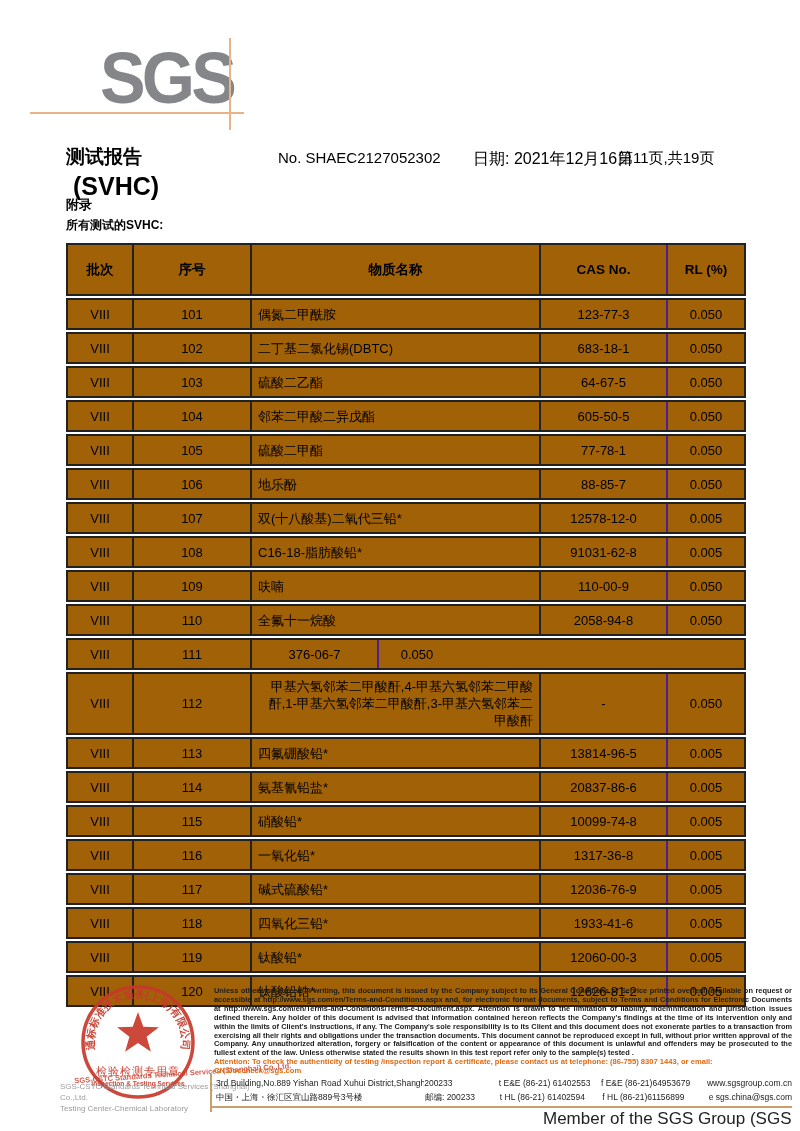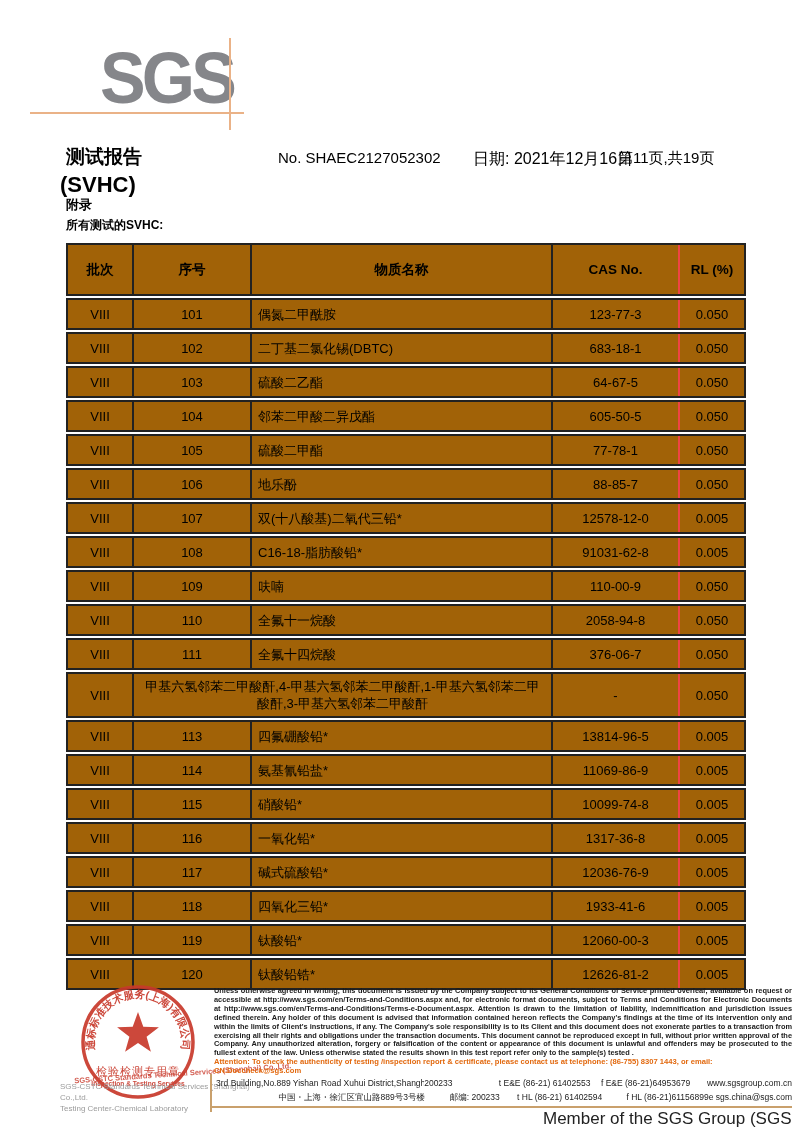--- a/index.html
+++ b/index.html
@@ -11,56 +11,56 @@
   
   .logo-text {
     position:absolute; left:100px; top:42px; font-size:72px; font-weight:bold;
     color:#85868a; letter-spacing:-4px; line-height:1;
     transform:scale(.95,1); transform-origin:left top;
   }
   .logo-hline { position:absolute; left:30px; top:112px; width:214px; height:2px; background:#eab287; }
   .logo-vline { position:absolute; left:229px; top:38px; width:2px; height:92px; background:#eab287; }
   
   .title1 { position:absolute; left:66px; top:144px; font-size:19px; font-weight:bold; }
-  .title2 { position:absolute; left:60px; top:172px; font-size:22px; font-weight:bold; }
+  .title2 { position:absolute; left:73px; top:172px; font-size:25px; font-weight:bold; }
   .report-no { position:absolute; left:278px; top:149px; font-size:15px; }
   .date      { position:absolute; left:473px; top:149px; font-size:16px; }
   .pageinfo  { position:absolute; left:618px; top:149px; font-size:15px; }
   .appendix  { position:absolute; left:66px; top:196px; font-size:13px; font-weight:bold; }
   .list-title{ position:absolute; left:66px; top:217px; font-size:12px; font-weight:bold; }
   
   .svhc-table { position:absolute; left:66px; top:243px; width:680px; }
   .trow {
     display:flex; border:2px solid #222; margin-bottom:2px;
     align-items:stretch; background:#a16207; box-sizing:border-box;
   }
   .cell {
     display:flex; align-items:center; justify-content:center;
     font-size:13px; min-height:28px; box-sizing:border-box; text-align:center;
   }
   .c1 { width:64px; }
   .c2 { width:118px; border-left:2px solid #222; }
-  .c3 { flex:1; border-left:2px solid #222; justify-content:flex-start; text-align:center; padding:4px 6px; line-height:17px; }
+  .c3 { flex:1; border-left:2px solid #222; justify-content:flex-start; text-align:right; padding:4px 6px; line-height:17px; }
   .c4 { width:127px; border-left:2px solid #222; }
-  .c5 { width:66px; border-left:2px solid #ef4444; }
+  .c5 { width:78px; border-left:2px solid #4c1d95; }
   .trow.thead .cell { min-height:19px; font-weight:bold; font-size:13.5px; }
   .trow.thead .c3 { justify-content:center; text-align:right; padding:16px 6px; }
   
   .legal {
     position:absolute; left:214px; top:987px; width:578px;
     font-size:7.4px; line-height:8.9px; font-weight:bold; color:#1c1c1c;
     text-align:justify;
   }
   .attention {
     position:absolute; left:214px; top:1057px; width:578px;
     font-size:7.6px; line-height:9px; font-weight:bold; color:#e2690f;
   }
   .addr-line { position:absolute; left:216px; width:576px; font-size:8.5px; color:#1c1c1c; display:flex; white-space:nowrap; }
   .addr-1 { top:1078px; }
-  .addr-2 { top:1092px;text-align:right; }
+  .addr-2 { top:1092px; }
   .seg-addr { width:212px; overflow:hidden; }
   .seg-post { width:76px; }
   .seg-tel  { width:104px; }
   .seg-fax  { width:108px; }
   .seg-net  { flex:1; }
   .tan-vline { position:absolute; left:210px; top:1074px; width:2px;  height:38px; background:#c9a06c; }
   .tan-hline { position:absolute; left:210px; top:1106px; width:582px; height:2px; background:#c9a06c; }
   .member { position:absolute; left:543px; top:1109px; font-size:17px; color:#222; }
   
   .stamp-svg { position:absolute; left:66px; top:982px; width:150px; height:130px; opacity:.92; }
@@ -176,45 +176,45 @@
       <div class="cell c1">VIII</div>
       <div class="cell c2">110</div>
       <div class="cell c3">全氟十一烷酸</div>
       <div class="cell c4">2058-94-8</div>
       <div class="cell c5">0.050</div>
     </div>
 
     <div class="trow">
       <div class="cell c1">VIII</div>
       <div class="cell c2">111</div>
-      <div class="cell c3">全氟十四烷酸</div>
       <div class="cell c4">376-06-7</div>
       <div class="cell c5">0.050</div>
     </div>
 
     <div class="trow">
       <div class="cell c1">VIII</div>
+      <div class="cell c2">112</div>
       <div class="cell c3">甲基六氢邻苯二甲酸酐,4-甲基六氢邻苯二甲酸酐,1-甲基六氢邻苯二甲酸酐,3-甲基六氢邻苯二甲酸酐</div>
       <div class="cell c4">-</div>
       <div class="cell c5">0.050</div>
     </div>
 
     <div class="trow">
       <div class="cell c1">VIII</div>
       <div class="cell c2">113</div>
       <div class="cell c3">四氟硼酸铅*</div>
       <div class="cell c4">13814-96-5</div>
       <div class="cell c5">0.005</div>
     </div>
 
     <div class="trow">
       <div class="cell c1">VIII</div>
       <div class="cell c2">114</div>
       <div class="cell c3">氨基氰铅盐*</div>
-      <div class="cell c4">11069-86-9</div>
+      <div class="cell c4">20837-86-6</div>
       <div class="cell c5">0.005</div>
     </div>
 
     <div class="trow">
       <div class="cell c1">VIII</div>
       <div class="cell c2">115</div>
       <div class="cell c3">硝酸铅*</div>
       <div class="cell c4">10099-74-8</div>
       <div class="cell c5">0.005</div>
     </div>

